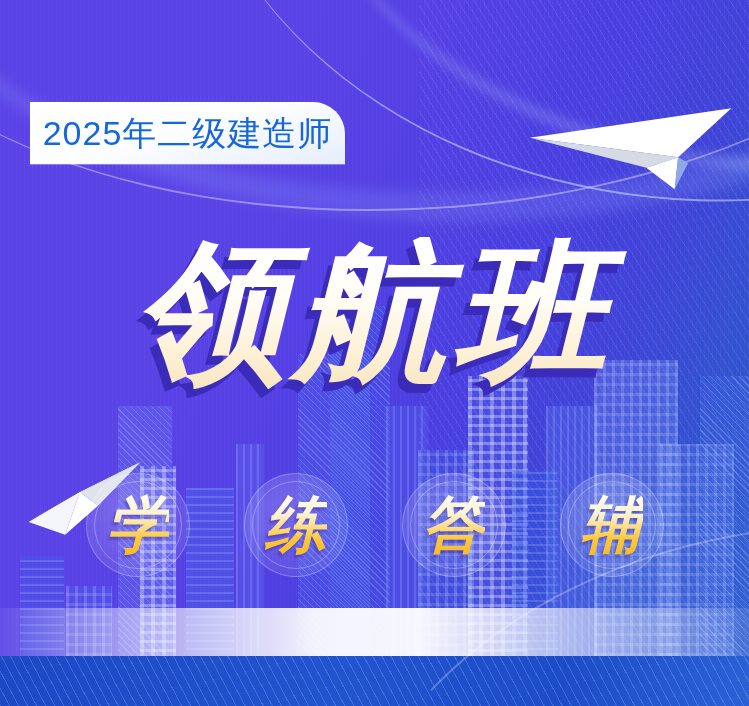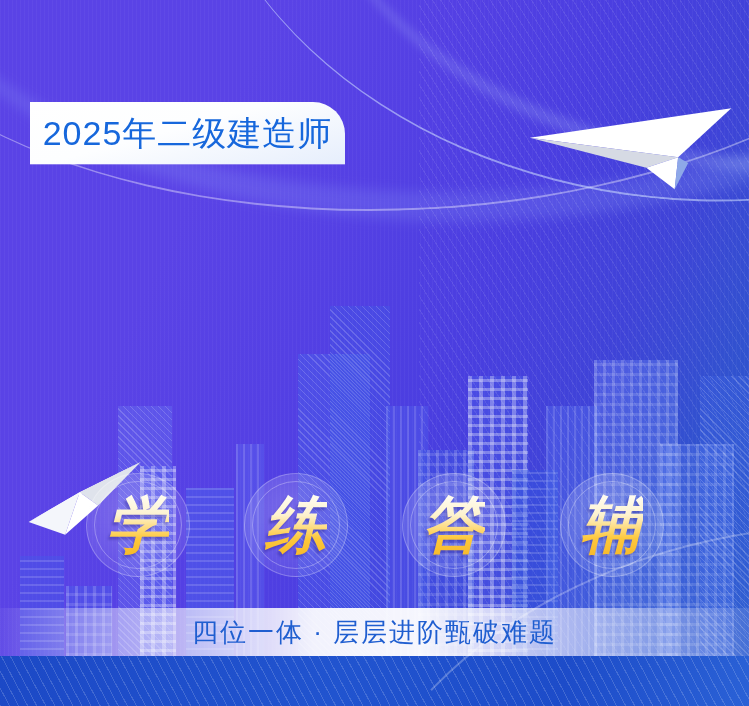--- a/index.html
+++ b/index.html
@@ -209,20 +209,23 @@
       <polygon points="120,2 58,30 76,44" fill="#dfe3ec"></polygon>
       <polygon points="6,58 58,30 42,72" fill="#f4f6fb"></polygon>
       <polygon points="42,72 58,30 76,44" fill="#ffffff"></polygon>
     </svg>
   </div>
 
   <div class="badge">
     <span class="badge-text">2025年二级建造师</span>
   </div>
 
+  <div class="title-wrap">
+    <div class="title">领航班</div>
+  </div>
 
   <div class="feats">
     <div class="feat">
       <span class="ring-out"></span>
       <span class="ring-in"></span>
       <span class="feat-char">学</span>
     </div>
     <div class="feat">
       <span class="ring-out"></span>
       <span class="ring-in"></span>
@@ -242,15 +245,14 @@
 
   <div class="band-base">
     <div class="hb"></div>
   </div>
   <div class="bg-layer">
     <div class="sweepb sb1"></div>
     <div class="sweepb sb2"></div>
     <div class="sweepb sb3"></div>
   </div>
   <div class="band"></div>
-  <div class="tagline">四位一体 · 层层进阶甄破难题</div>
 
 </div>
 
 </body></html>

